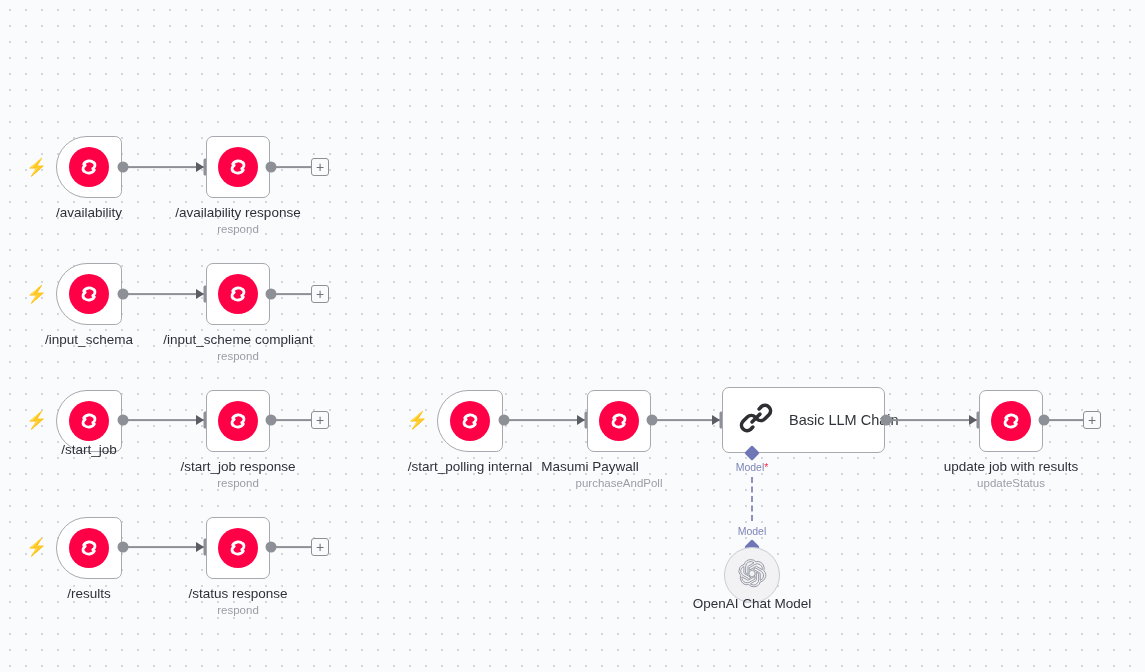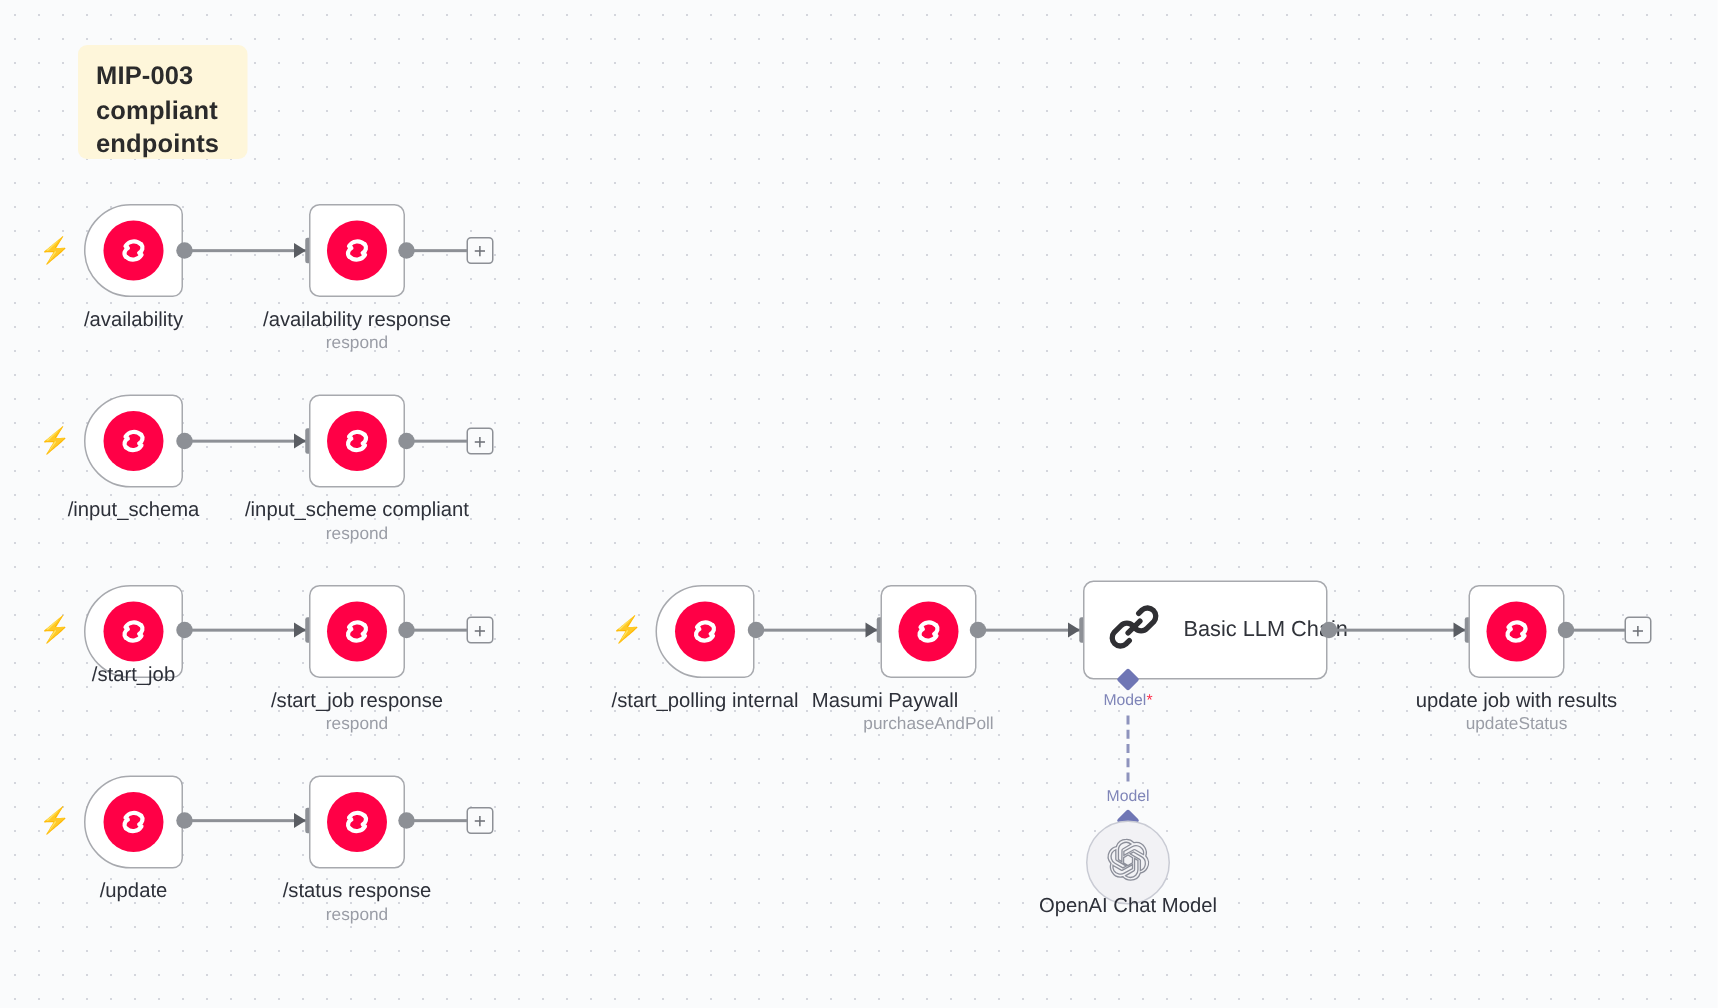--- a/index.html
+++ b/index.html
@@ -187,23 +187,20 @@
     white-space: nowrap;
     transform: translateX(-50%);
   }
   .req-star { color: #ff2d4b; }
 </style>
 </head>
 <body>
 
 <div id="canvas">
 
-  <div class="sticky" style="left:52px; top:30px; width:113px; height:76px;">
-    <span>MIP-003 compliant endpoints</span>
-  </div>
 
 
   <div class="bolt" style="left:37px; top:167px;">⚡</div>
   <div class="node trigger" style="left:56px; top:136px; width:66px; height:62px;">
     <span class="wh-icon">
       <svg width="26" height="26" viewBox="0 0 24 24" fill="none">
         <path d="M16.5 8.2a6 6 0 0 0-9.4 1.1" stroke="#fff" stroke-width="2.6" stroke-linecap="round"></path>
         <path d="M7.5 15.8a6 6 0 0 0 9.4-1.1" stroke="#fff" stroke-width="2.6" stroke-linecap="round"></path>
         <path d="M16.8 8.1a3.6 3.6 0 0 1-1.3 5.4" stroke="#fff" stroke-width="2.6" stroke-linecap="round"></path>
         <path d="M7.2 15.9a3.6 3.6 0 0 1 1.3-5.4" stroke="#fff" stroke-width="2.6" stroke-linecap="round"></path>
@@ -324,21 +321,21 @@
         <path d="M16.8 8.1a3.6 3.6 0 0 1-1.3 5.4" stroke="#fff" stroke-width="2.6" stroke-linecap="round"></path>
         <path d="M7.2 15.9a3.6 3.6 0 0 1 1.3-5.4" stroke="#fff" stroke-width="2.6" stroke-linecap="round"></path>
       </svg>
     </span>
   </div>
   <div class="out-dot" style="left:271px; top:547px;"></div>
   <div class="conn-line" style="left:271px; top:547px; width:41px;"></div>
   <div class="plus-btn" style="left:320px; top:547px;">
     <span>+</span>
   </div>
-  <div class="node-label" style="left:89px; top:586px;">/update</div>
+  <div class="node-label" style="left:89px; top:586px;">/results</div>
   <div class="node-label" style="left:238px; top:586px;">/status response</div>
   <div class="node-sublabel" style="left:238px; top:604px;">respond</div>
 
   <div class="bolt" style="left:418px; top:420px;">⚡</div>
   <div class="node trigger" style="left:437px; top:390px; width:66px; height:62px;">
     <span class="wh-icon">
       <svg width="26" height="26" viewBox="0 0 24 24" fill="none">
         <path d="M16.5 8.2a6 6 0 0 0-9.4 1.1" stroke="#fff" stroke-width="2.6" stroke-linecap="round"></path>
         <path d="M7.5 15.8a6 6 0 0 0 9.4-1.1" stroke="#fff" stroke-width="2.6" stroke-linecap="round"></path>
         <path d="M16.8 8.1a3.6 3.6 0 0 1-1.3 5.4" stroke="#fff" stroke-width="2.6" stroke-linecap="round"></path>

